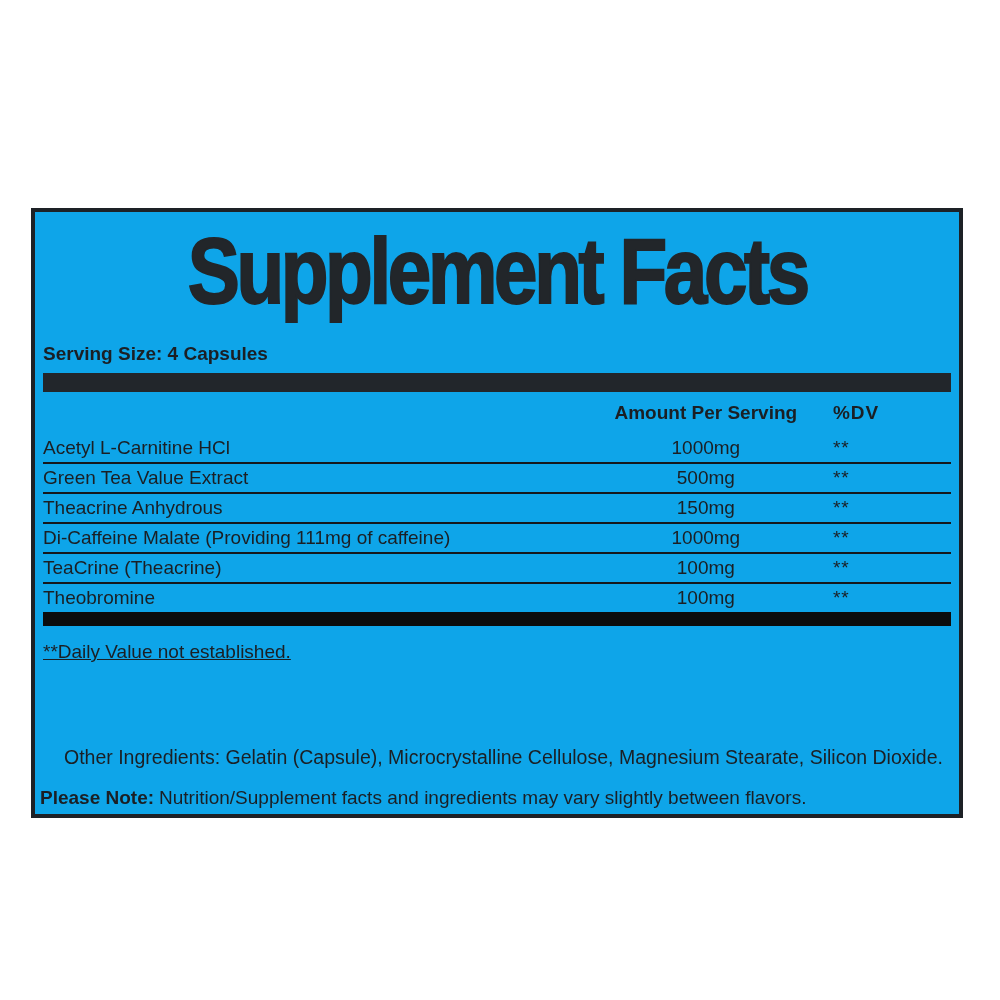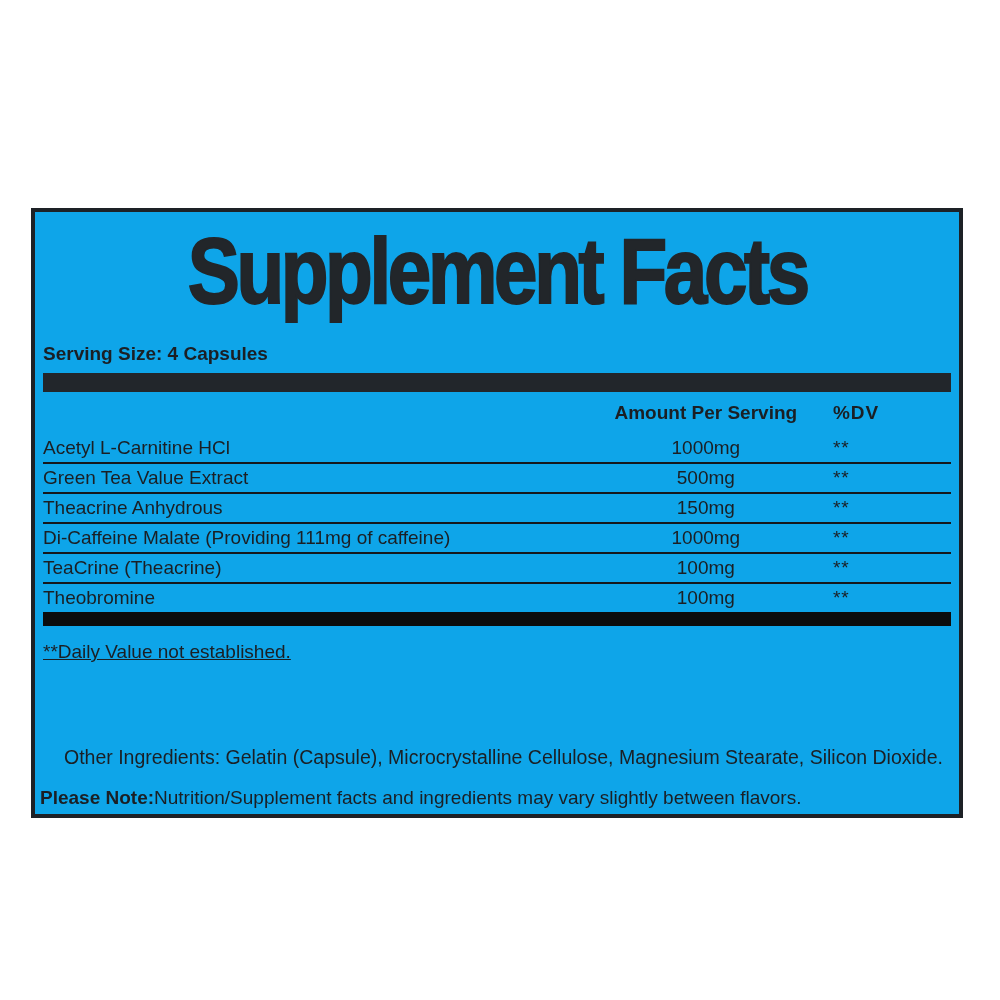--- a/index.html
+++ b/index.html
@@ -116,21 +116,21 @@
   }
   .please-note {
     position: absolute;
     left: 40px;
     top: 766px;
     width: 930px;
     font-size: 19px;
     line-height: 26px;
     color: #1b1f24;
   }
-  .please-note b { }
+  .please-note b { margin-right: 5px; }
 </style>
 </head>
 <body>
 
 <div class="facts-box">
 
   <div class="title-row">
     <span class="title">Supplement Facts</span>
   </div>
 

